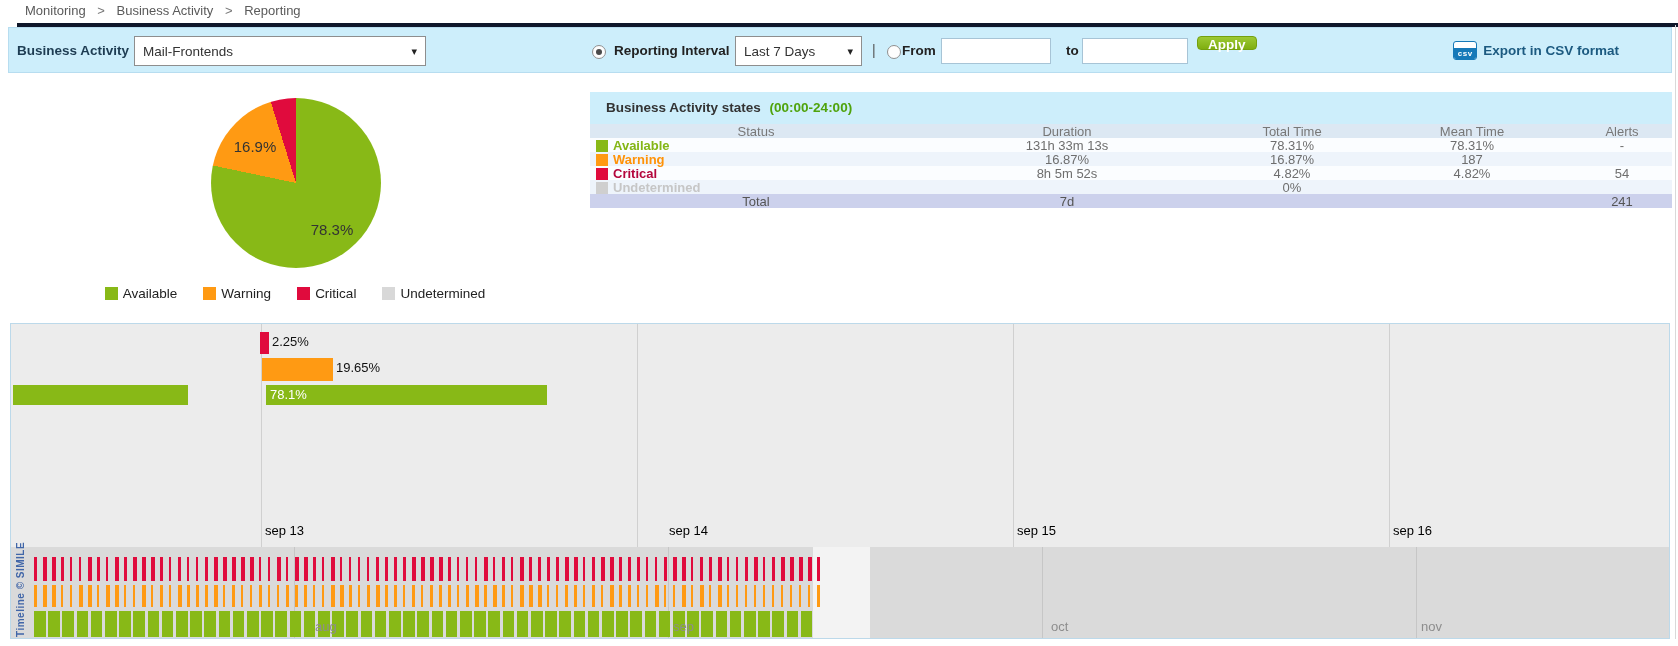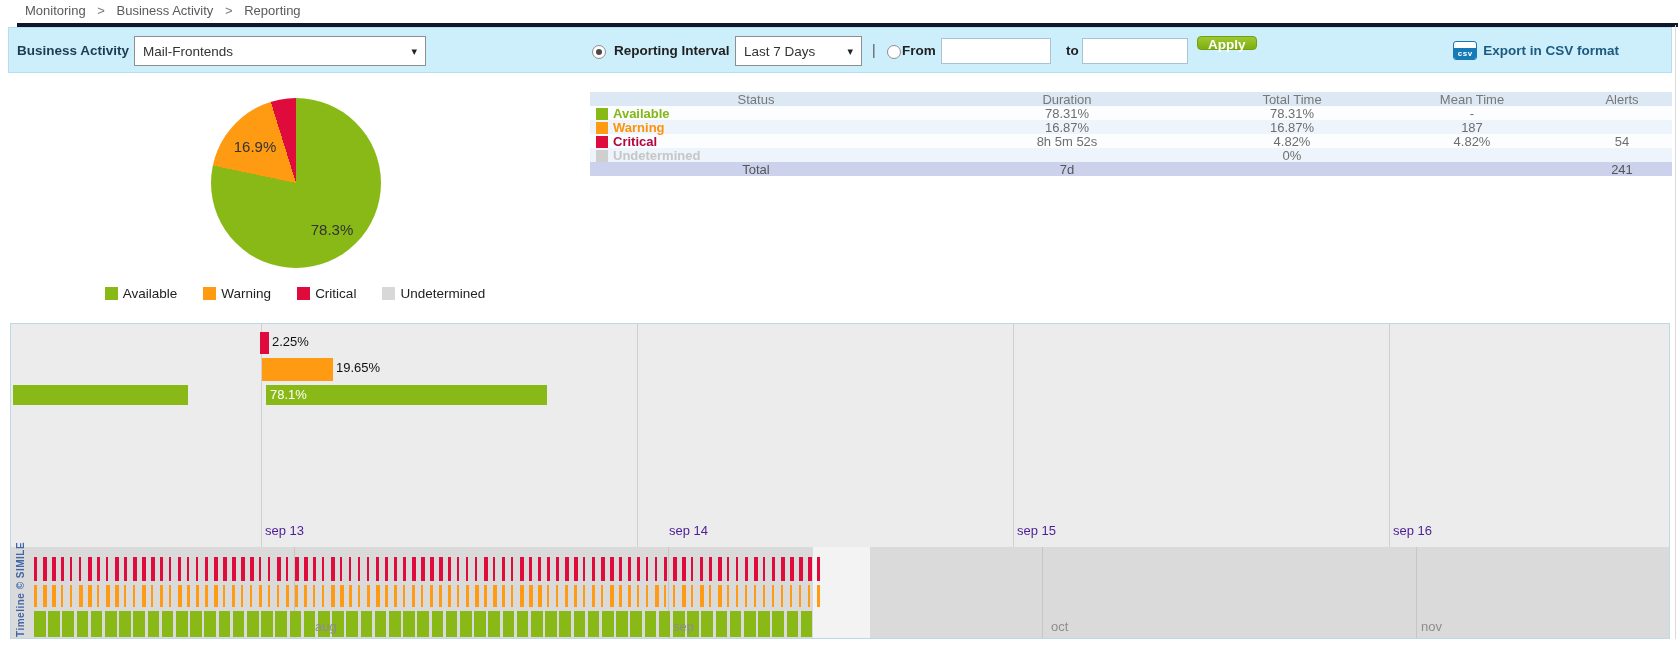--- a/index.html
+++ b/index.html
@@ -57,21 +57,21 @@
   .sq12{display:inline-block;width:12px;height:12px;vertical-align:-2px;margin-right:5px;}
   .status-name{font-weight:bold;}
 
   
   .timeline{position:absolute;left:10px;top:323px;width:1660px;height:316px;border:1px solid #bcd9ea;
     box-sizing:border-box;overflow:hidden;background:#ececec;}
   .band-upper{position:absolute;left:0;top:0;width:100%;height:223px;}
   .band-lower{position:absolute;left:0;top:223px;width:100%;height:93px;background:#dadada;}
   .grid-day{position:absolute;top:0;width:1px;height:223px;background:#d0d0d0;}
   .grid-month{position:absolute;top:223px;width:1px;height:93px;background:#c6c6c6;z-index:2;}
-  .day-label{position:absolute;top:199px;font-size:13px;color:#4c1d95;z-index:3;}
+  .day-label{position:absolute;top:199px;font-size:13px;color:#000000;z-index:3;}
   .month-label{position:absolute;top:295px;font-size:13px;color:#8d8d8d;z-index:6;}
   .tl-bar{position:absolute;z-index:3;}
   .bar-label{position:absolute;font-size:13px;color:#111;z-index:4;white-space:nowrap;}
   .bar-label.inside{color:#fff;}
   .tick{position:absolute;z-index:3;}
   .highlight{position:absolute;background:#f3f3f3;z-index:1;}
   .simile{position:absolute;left:4px;top:313px;transform:rotate(-90deg);transform-origin:0 0;
     font-size:10px;font-weight:bold;color:#4166a8;white-space:nowrap;z-index:7;letter-spacing:.5px;}
   .page-edge{position:absolute;left:1675px;top:25px;width:1px;height:614px;background:#d9d9d9;}
 </style>
@@ -135,30 +135,35 @@
           <span>Critical</span>
         </div>
         <div class="legend-item">
           <span class="sq" style="background: rgb(216, 216, 216);"></span>
           <span>Undetermined</span>
         </div>
       </div>
   </div>
 
   <div class="states-table">
+    <div class="tbl-title">
+      <span class="t">Business Activity states</span>
+      <span class="suffix">(00:00-24:00)</span>
+    </div>
     <div class="trow tbl-colhdr" id="colhdr">
         <div>Status</div>
         <div>Duration</div>
         <div>Total Time</div>
         <div>Mean Time</div>
         <div>Alerts</div>
       </div>
     <div id="table-rows">
         <div class="trow data r-odd">
           <div><span class="sq12" style="background: rgb(136, 185, 23);"></span><span class="status-name" style="color: rgb(132, 182, 22);">Available</span></div>
+          <div>131h 33m 13s</div>
           <div>78.31%</div>
           <div>78.31%</div>
           <div>-</div>
         </div>
         <div class="trow data r-even">
           <div><span class="sq12" style="background: rgb(255, 154, 19);"></span><span class="status-name" style="color: rgb(255, 146, 7);">Warning</span></div>
           <div>16.87%</div>
           <div>16.87%</div>
           <div>187</div>
         </div>

